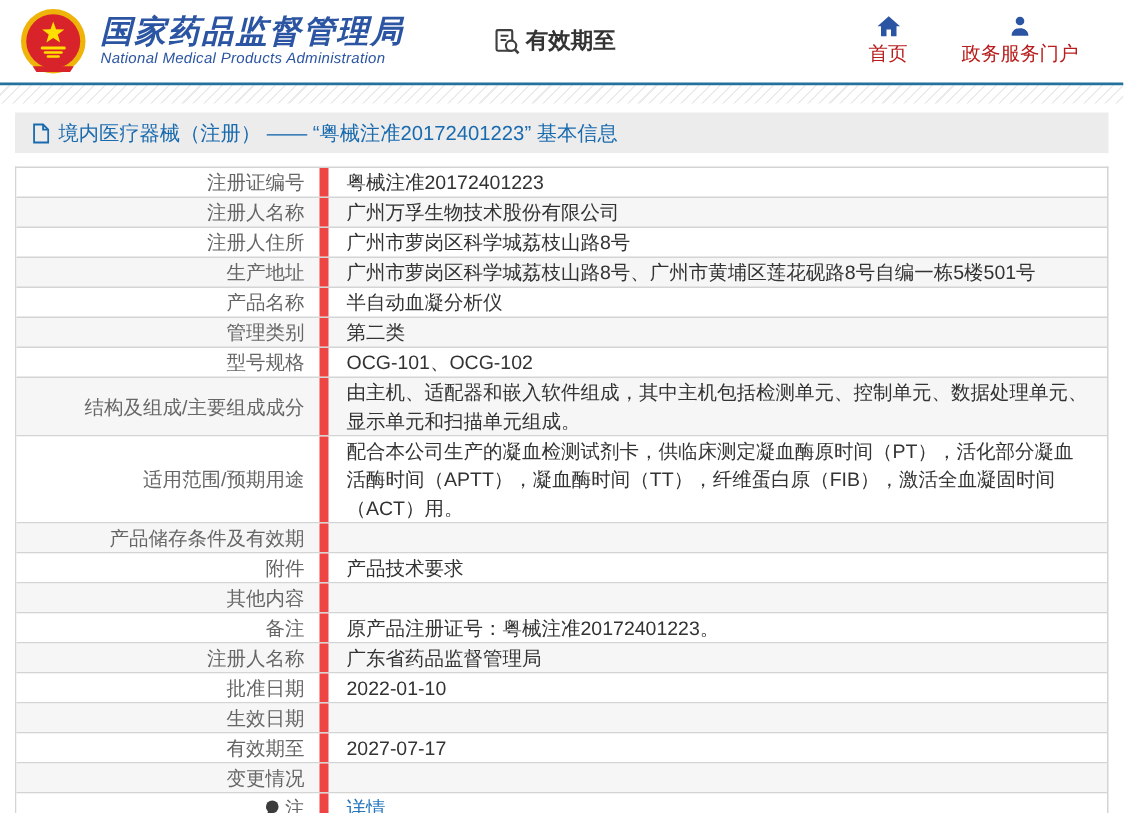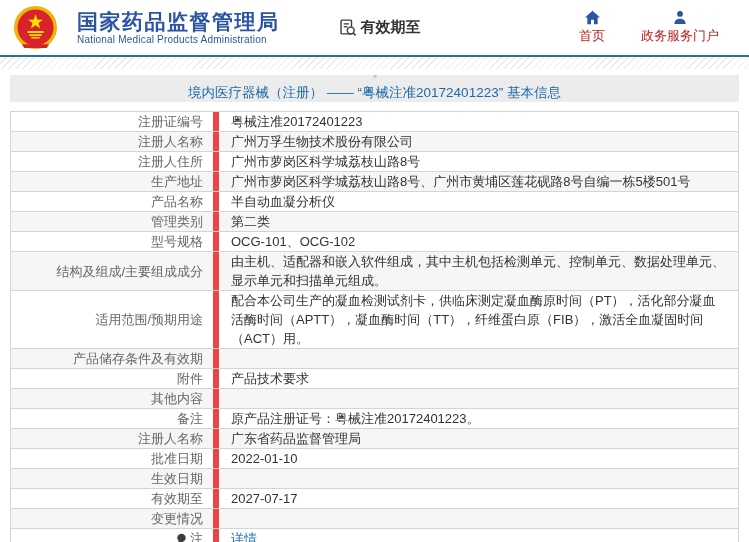--- a/index.html
+++ b/index.html
@@ -10,21 +10,21 @@
     color: #333;
   }
 
   
   .site-header {
     height: 55px; display: flex; align-items: center;
     padding: 0 16px 0 13px; background: #fff;
   }
   .logo-link { display: flex; align-items: center; text-decoration: none; cursor: pointer; }
   .emblem { width: 45px; height: 45px; flex: 0 0 45px; }
-  .agency-block { margin-left: 19px; }
+  .agency-block { margin-left: 9px; font-style: italic; }
   .agency-title {
     color: #2b55a2; font-size: 21px; font-weight: bold;
     letter-spacing: 1.5px; line-height: 24px; white-space: nowrap;
   }
   .agency-subtitle { color: #2b55a2; font-size: 10px; letter-spacing: .2px; white-space: nowrap; }
   .data-query {
     display: flex; align-items: center; gap: 4px; margin-left: 58px;
     color: #333; font-size: 15px; font-weight: 600; cursor: pointer; white-space: nowrap;
   }
   .header-nav { margin-left: auto; display: flex; gap: 36px; padding-right: 14px; }
@@ -38,21 +38,21 @@
   .header-line { height: 2px; background: #24719c; }
   .hatch-band {
     height: 12px;
     background: repeating-linear-gradient(135deg, #ffffff 0 4px, #ebebeb 4px 5px);
   }
 
   
   .content { padding: 6px 10px 0 10px; }
   .page-title-bar {
     background: #ececec; height: 27px;
-    display: flex; align-items: center; gap: 6px; padding: 0 11px; flex-direction: column;
+    display: flex; align-items: center; gap: 6px; padding: 0 11px;
   }
   .page-title { color: #1a6aae; font-size: 13.5px; white-space: nowrap; }
 
   .info-table { margin-top: 9px; border: 1px solid #d4d4d4; border-bottom: none; background: #fff; }
   .row { display: flex; background: #fff; border-bottom: 1px solid #d4d4d4; }
   .row:nth-child(even) { background: #f6f6f6; }
   .cell { font-size: 13px; line-height: 19px; min-height: 19px; }
   .label-cell {
     flex: 0 0 202px; width: 202px; text-align: right;
     padding-right: 10px; color: #666;

